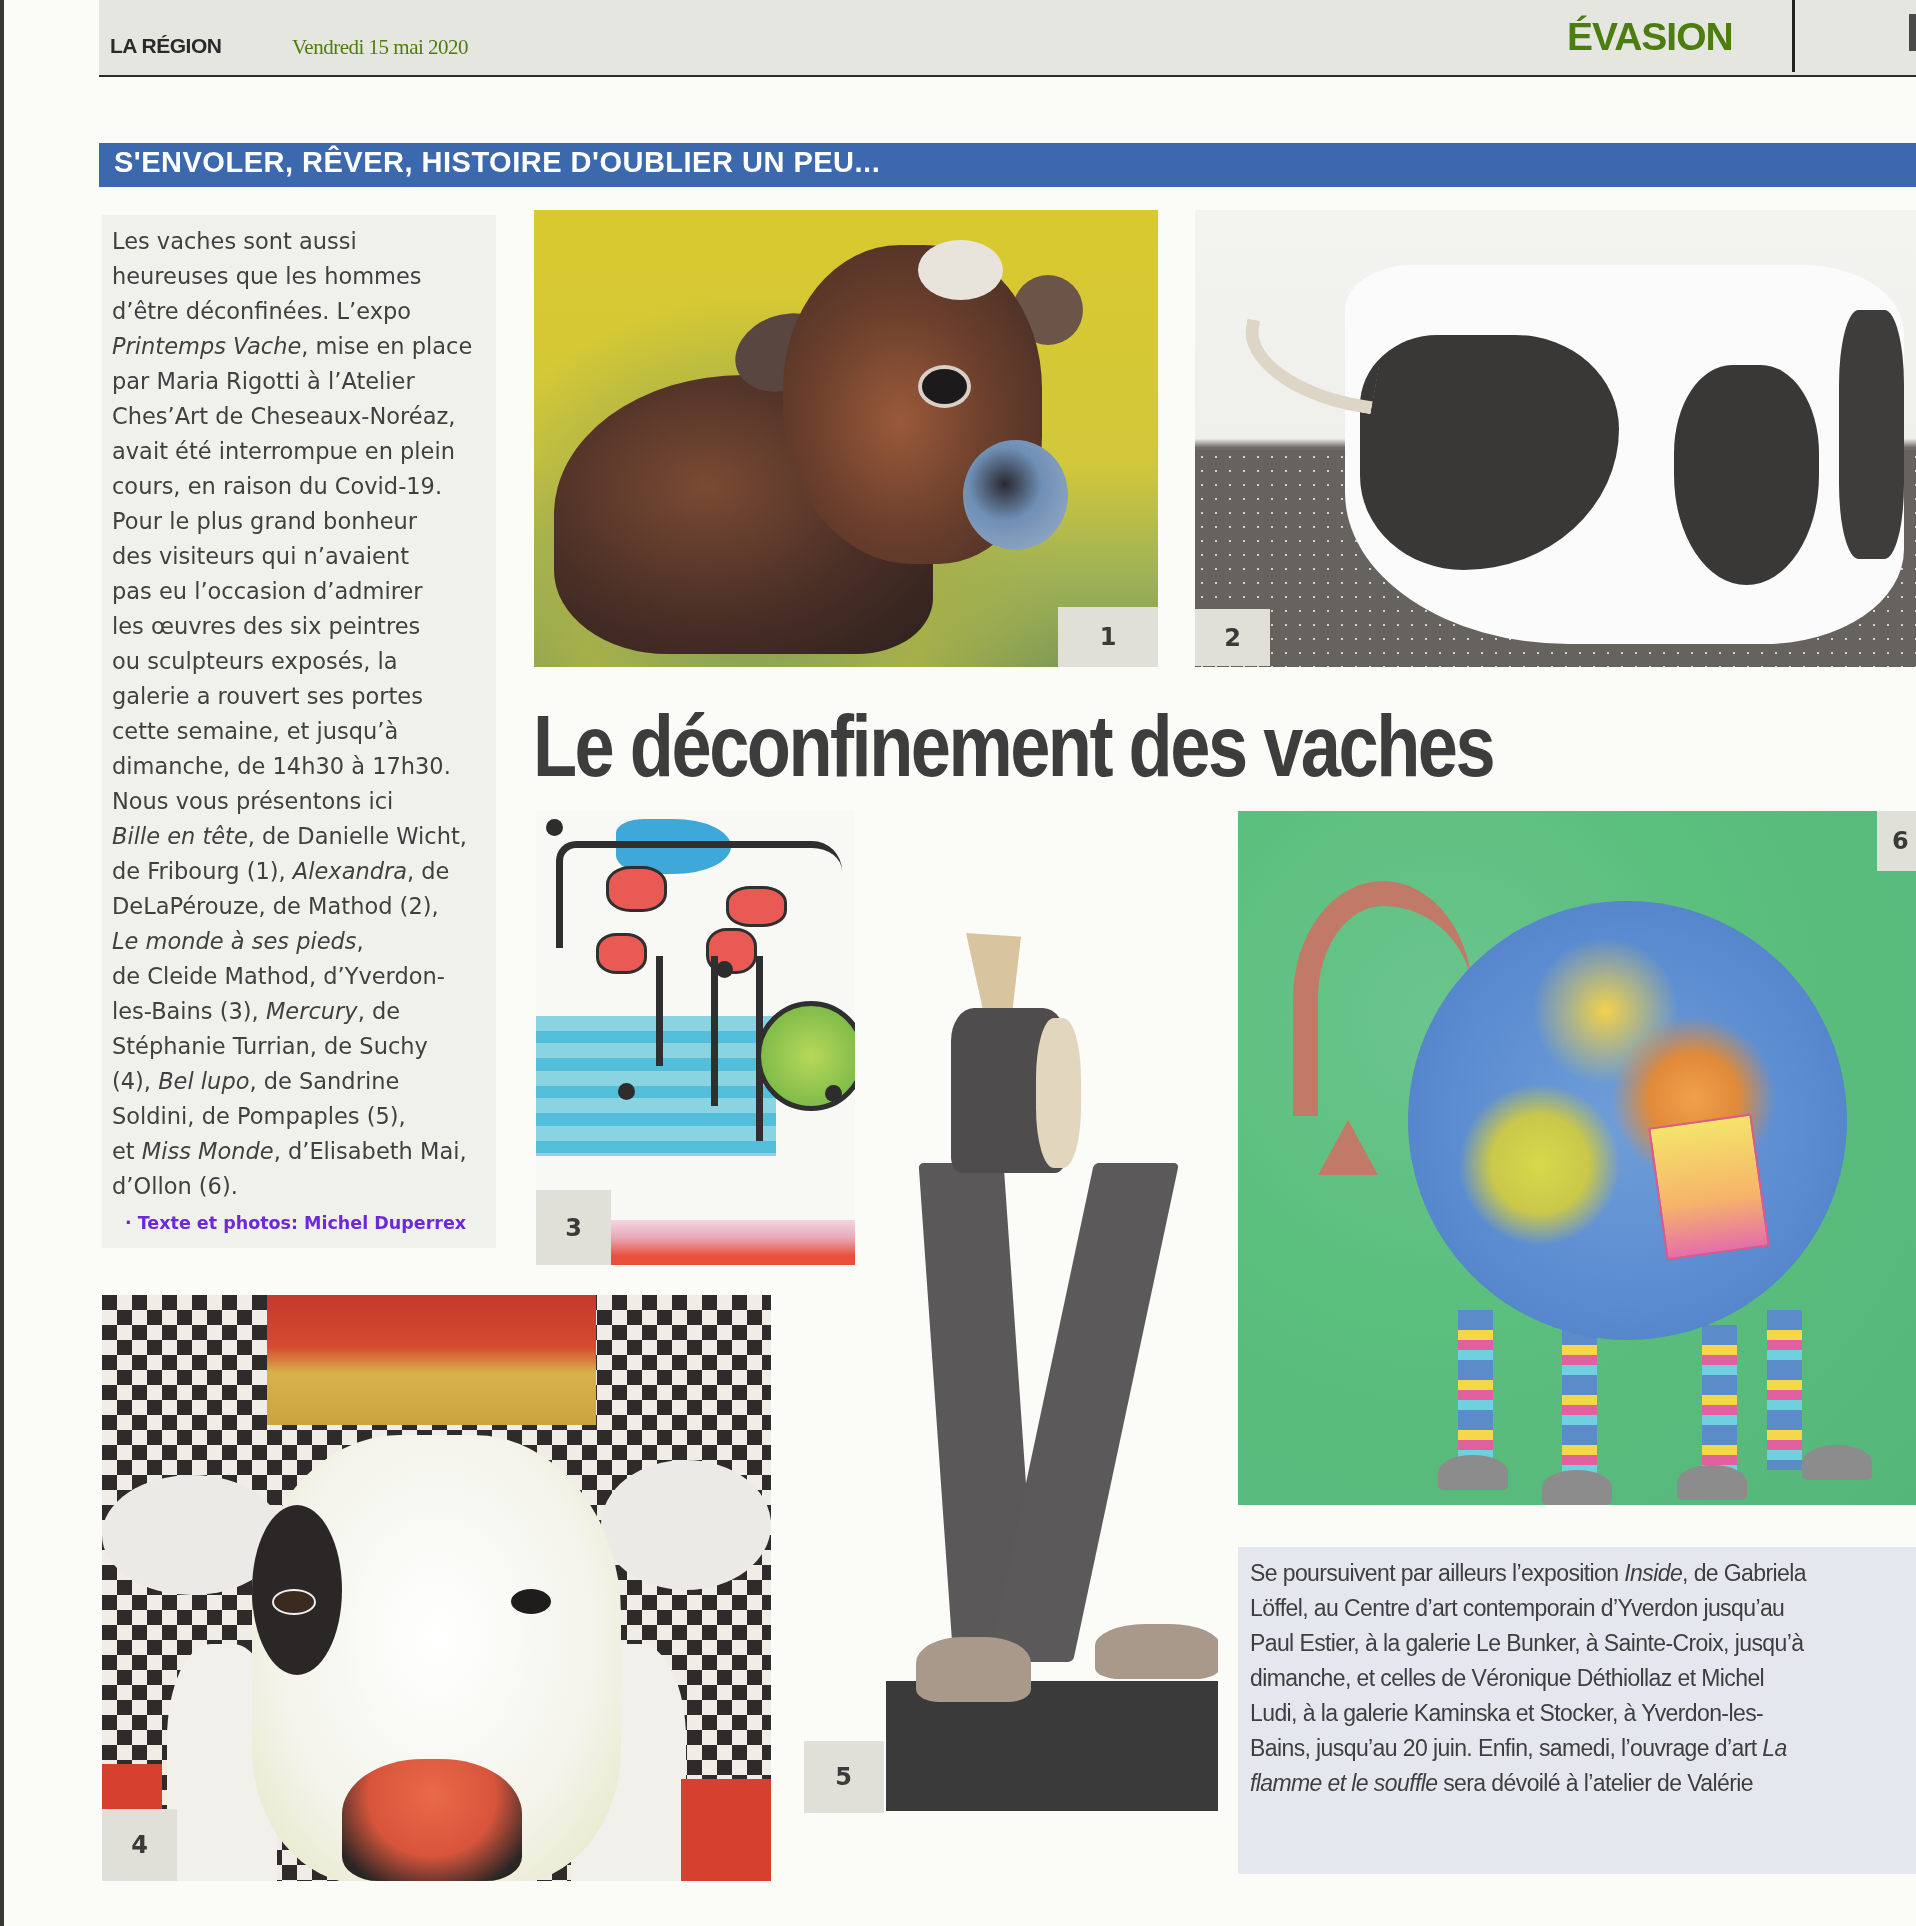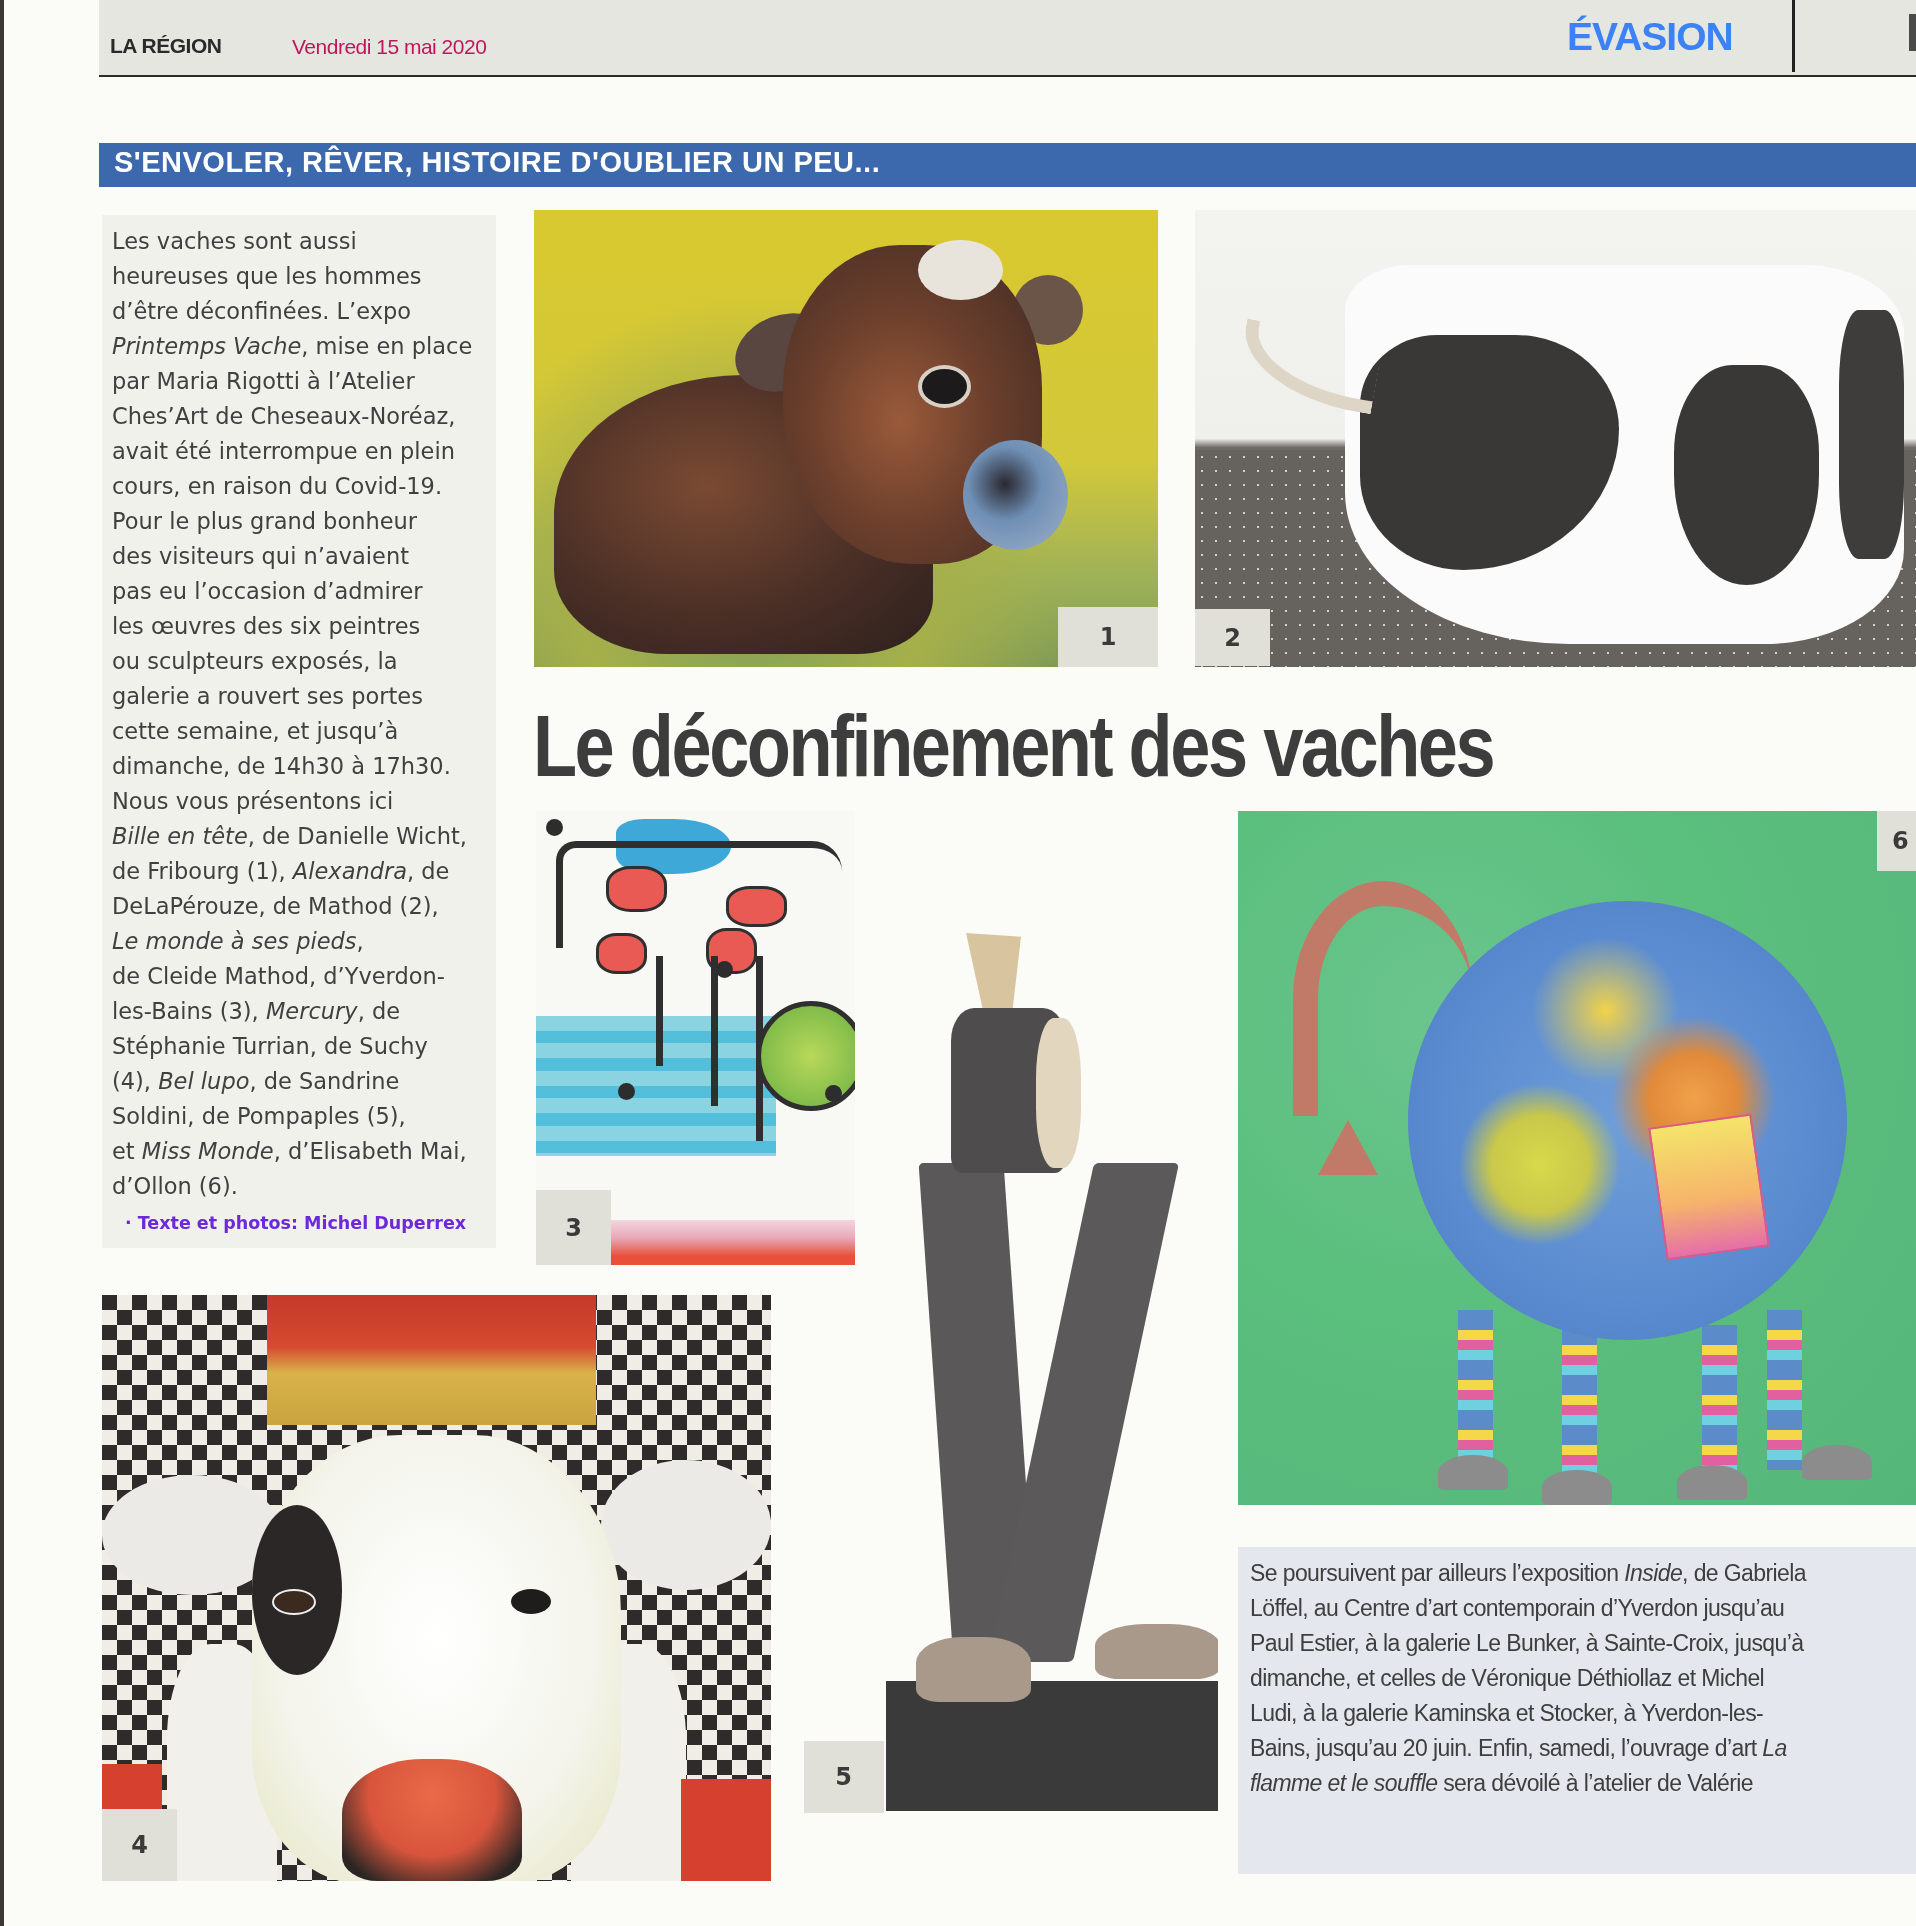--- a/index.html
+++ b/index.html
@@ -12,22 +12,22 @@
   .abs { position: absolute; }
   
   .scan-edge { left: 0; top: 0; width: 4px; height: 1926px; background: #3a3835; }
   
   .masthead {
     left: 99px; top: 0; width: 1817px; height: 75px;
     background: #e6e6e0;
     border-bottom: 2.5px solid #2b2b2b;
   }
   .mh-paper { left: 110px; top: 34px; font-family: "Liberation Sans", sans-serif; font-weight: bold; font-size: 21px; color: #2a2a2a; letter-spacing: -0.5px; }
-  .mh-date { left: 292px; top: 35px; font-family: Liberation Sans, sans-serif; font-size: 21px; color: #be185d; letter-spacing: -0.5px; }
-  .mh-section { left: 1567px; top: 15px; font-family: "Liberation Sans", sans-serif; font-weight: bold; font-size: 39px; color: #3b82f6; letter-spacing: -1px; }
+  .mh-date { left: 292px; top: 35px; font-family: Liberation Serif, serif; font-size: 21px; color: #4d7c0f; letter-spacing: -0.5px; }
+  .mh-section { left: 1567px; top: 15px; font-family: "Liberation Sans", sans-serif; font-weight: bold; font-size: 39px; color: #4d7c0f; letter-spacing: -1px; }
   .mh-divider { left: 1792px; top: 0; width: 2.5px; height: 72px; background: #222; }
   .mh-pagefrag { left: 1909px; top: 14px; width: 7px; height: 37px; background: #4a4a4a; }
 
   
   .kicker {
     left: 99px; top: 143px; width: 1817px; height: 44px;
     background: #3c68ad;
   }
   .kicker-text {
     left: 114px; top: 146px; font-family: "Liberation Sans", sans-serif; font-weight: bold;

